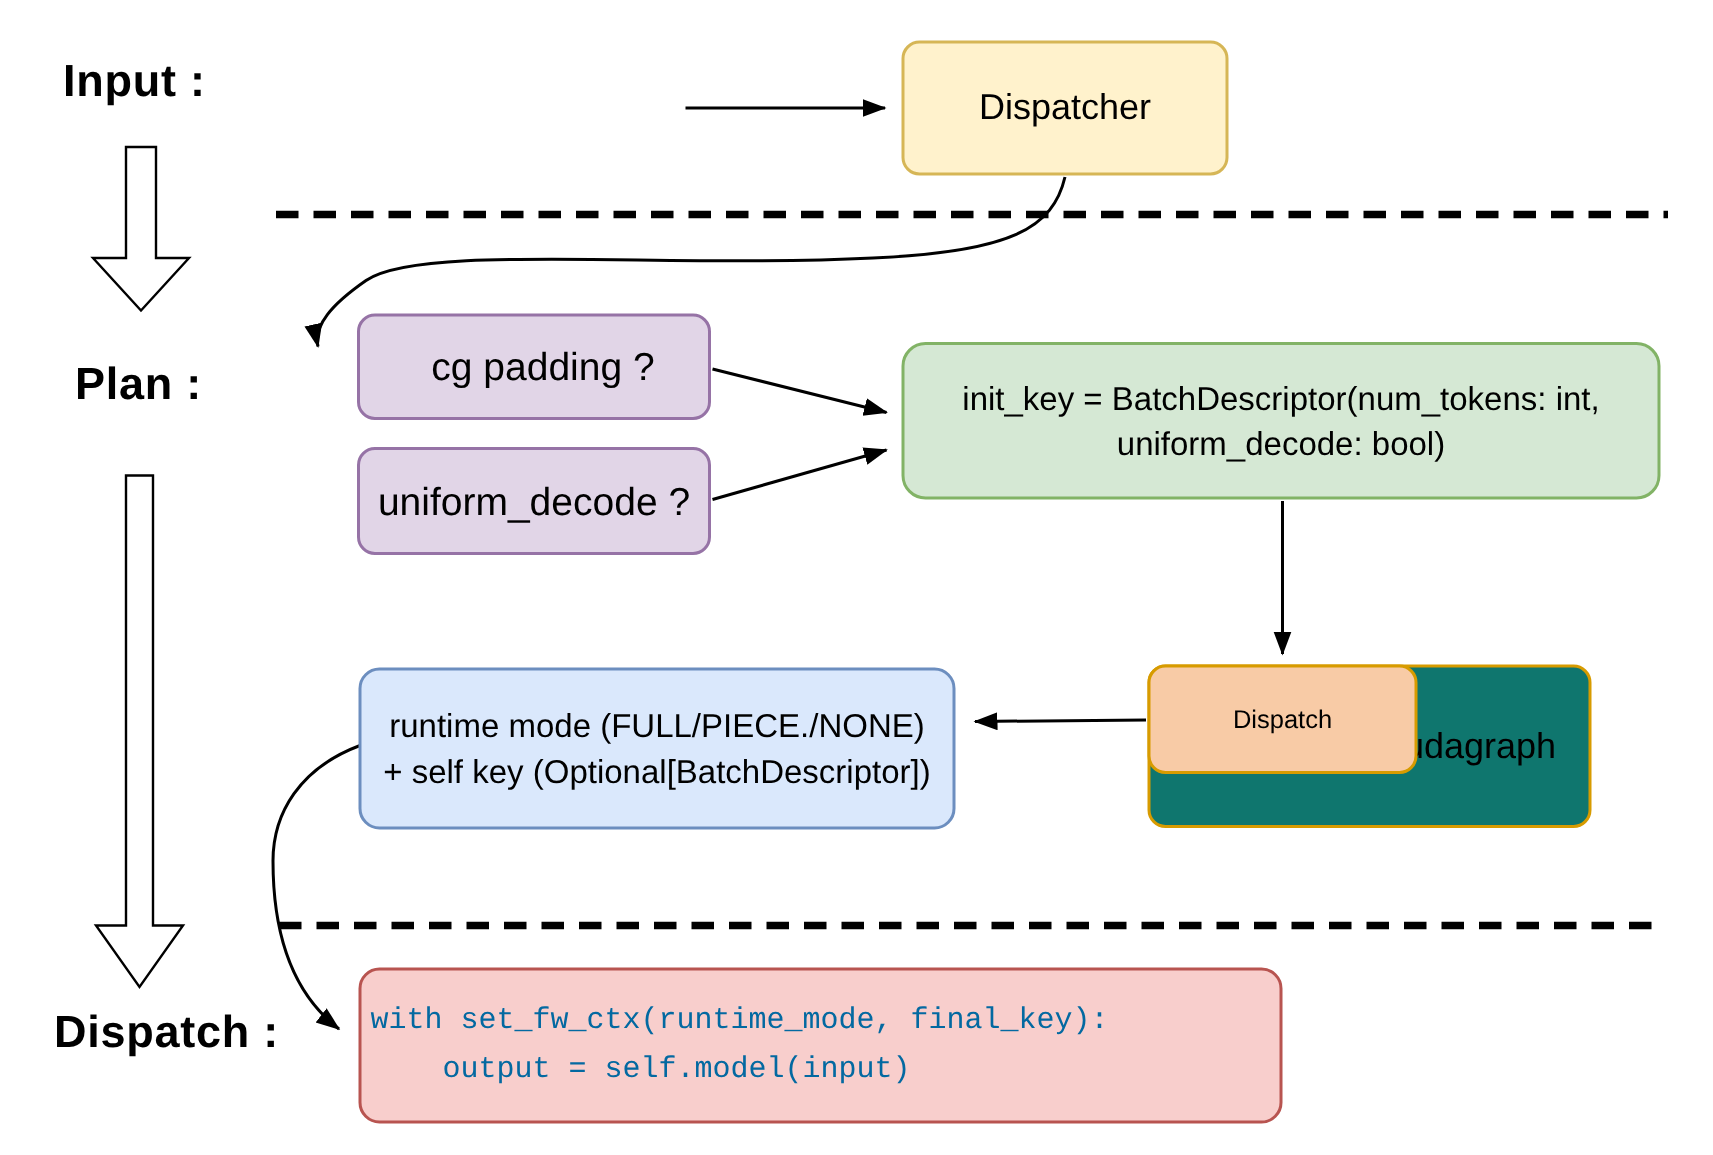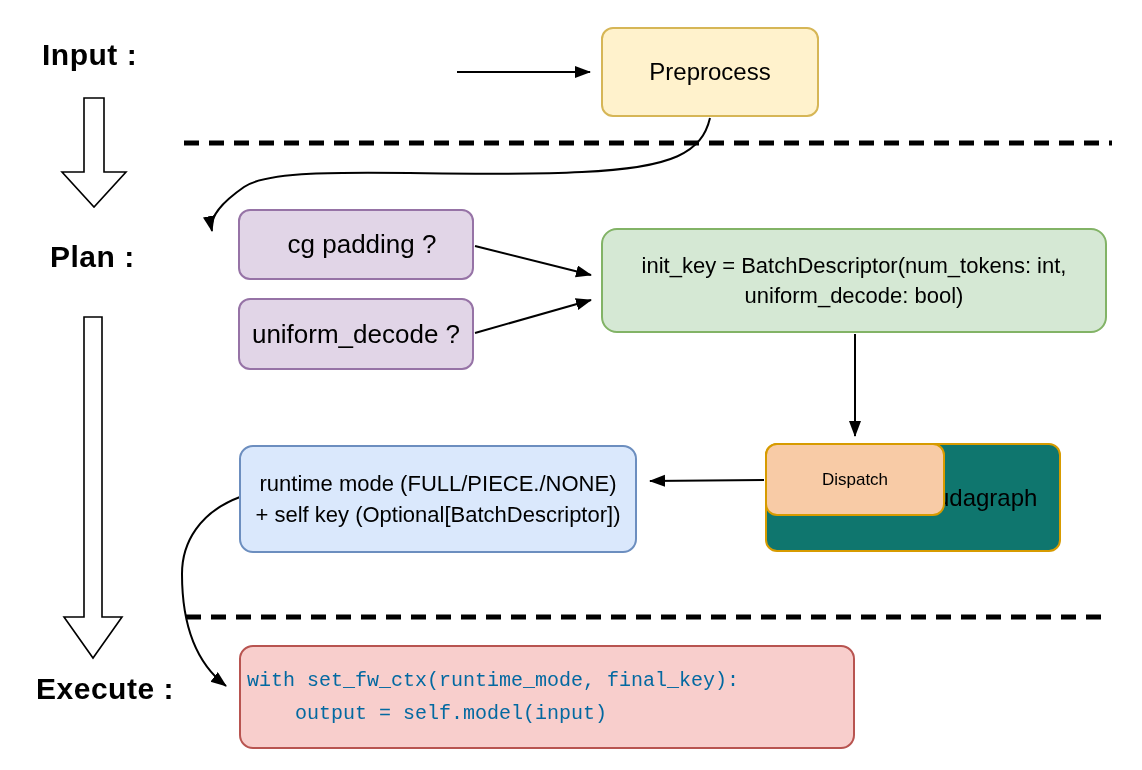--- a/index.html
+++ b/index.html
@@ -60,25 +60,25 @@
     <path d="M 698 118 C 690 152, 662 168, 570 172 C 430 179, 268 162, 232 187 C 209 203, 197 217, 200 231" fill="none" stroke="#000" stroke-width="2" marker-end="url(#arrow)"></path>
     <line x1="463" y1="246" x2="579" y2="275" stroke="#000" stroke-width="2" marker-end="url(#arrow)"></line>
     <line x1="463" y1="333" x2="579" y2="300" stroke="#000" stroke-width="2" marker-end="url(#arrow)"></line>
     <line x1="843" y1="334" x2="843" y2="436" stroke="#000" stroke-width="2" marker-end="url(#arrow)"></line>
     <line x1="752" y1="480" x2="638" y2="481" stroke="#000" stroke-width="2" marker-end="url(#arrow)"></line>
     <path d="M 228 497 C 188 512, 170 542, 170 574 C 170 618, 180 660, 214 686" fill="none" stroke="#000" stroke-width="2" marker-end="url(#arrow)"></path>
   </svg>
 
   <div class="stage-label lbl-input">Input :</div>
   <div class="stage-label lbl-plan">Plan :</div>
-  <div class="stage-label lbl-execute">Execute :</div>
+  <div class="stage-label lbl-execute">Dispatch :</div>
 
 
   <div class="node n-preprocess">
-    <span class="line">Preprocess</span>
+    <span class="line">Dispatcher</span>
   </div>
 
   <div class="node n-cgpadding">
     <span class="line">cg padding ?</span>
   </div>
 
   <div class="node n-uniformdecode">
     <span class="line">uniform_decode ?</span>
   </div>
 

